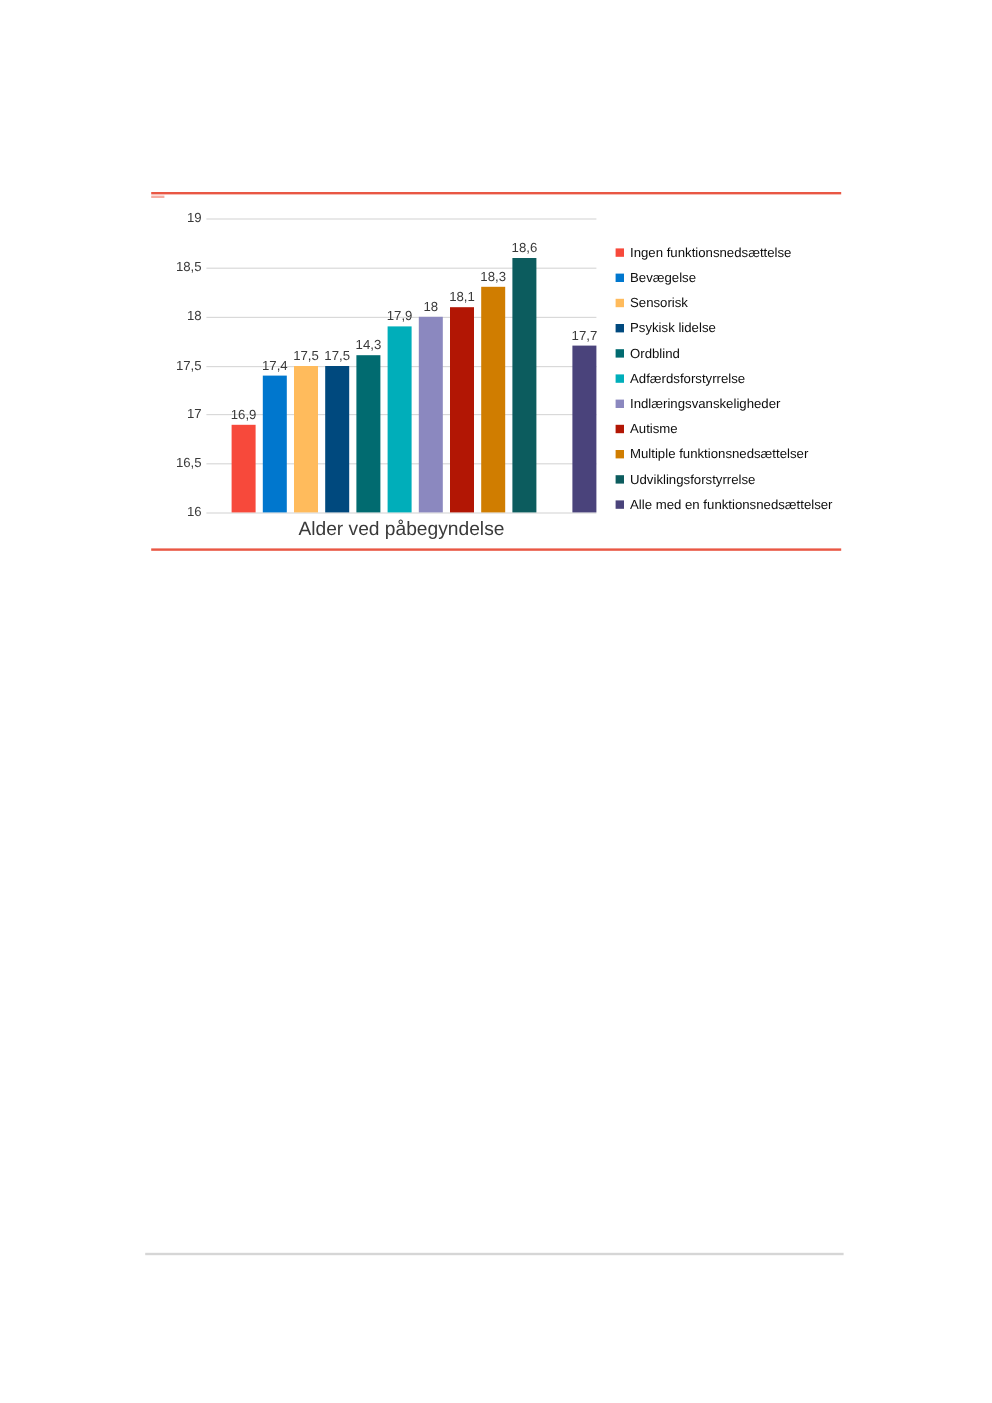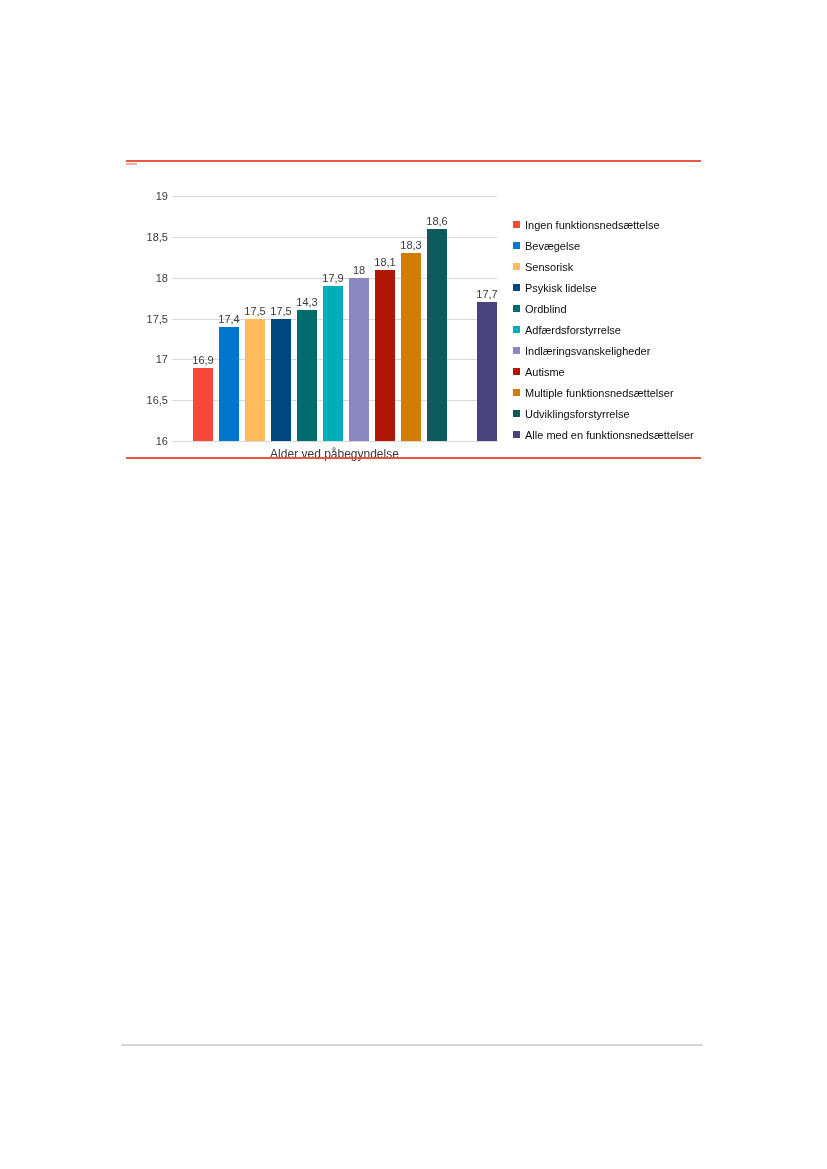--- a/index.html
+++ b/index.html
@@ -5,32 +5,32 @@
   html,body{margin:0;padding:0;}
   body{
     width:827px;height:1169px;position:relative;background:#ffffff;
     font-family:"Liberation Sans",sans-serif;overflow:hidden;
   }
   .hrule{position:absolute;height:2px;}
   #top-rule{left:126px;top:160px;width:575px;}
   #top-rule-tip{left:126px;top:163px;width:11px;height:2px;}
   #bottom-rule{left:126px;top:457px;width:575px;}
   #footer-rule{left:121px;top:1044px;width:582px;}
-  #chart{position:absolute;left:0;top:18px;width:695px;height:500px;}
+  #chart{position:absolute;left:0;top:4px;width:695px;height:500px;}
   #plot{position:absolute;left:172px;top:178px;width:325px;height:245px;}
   .gridline{position:absolute;left:0;width:100%;height:1px;background:#D9D9D9;}
   #ylabels{position:absolute;left:126px;top:178px;width:42px;height:245px;}
   .ytick{position:absolute;right:0;font-size:11px;line-height:14px;color:#3a3a3a;white-space:nowrap;}
   #bars{position:absolute;left:0;top:0;width:100%;height:100%;display:flex;
         align-items:flex-end;gap:6px;padding:0 23px 0 21px;box-sizing:border-box;}
   .bar{flex:0 0 20px;width:20px;position:relative;}
   .bar-label{position:absolute;bottom:100%;margin-bottom:2px;left:50%;transform:translateX(-50%);
              font-size:11px;color:#3a3a3a;white-space:nowrap;}
   #xlabel{position:absolute;left:172px;top:429px;width:325px;text-align:center;
-          font-size:12px;color:#3a3a3a;}
+          font-size:16px;color:#3a3a3a;}
   #legend{position:absolute;left:513px;top:196px;}
   .legend-item{display:flex;align-items:center;gap:5px;height:21px;}
   .legend-swatch{width:7px;height:7px;flex:0 0 7px;}
   .legend-label{font-size:11px;color:#0d0d0d;white-space:nowrap;}
 </style>
 </head>
 <body>
 
 <div id="top-rule" class="hrule" style="background: rgb(233, 87, 68);"></div>
 <div id="top-rule-tip" class="hrule" style="background: rgb(246, 172, 162);"></div>

